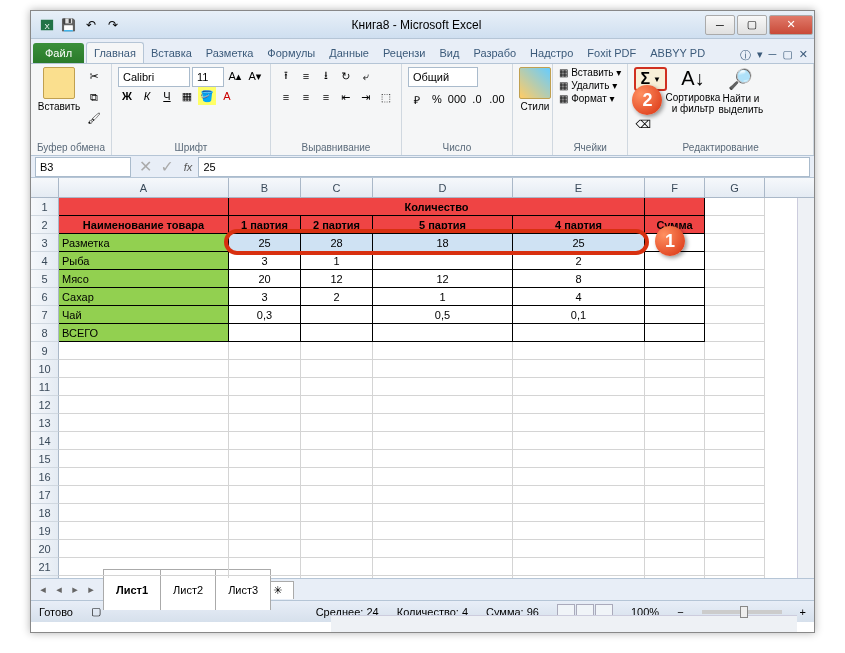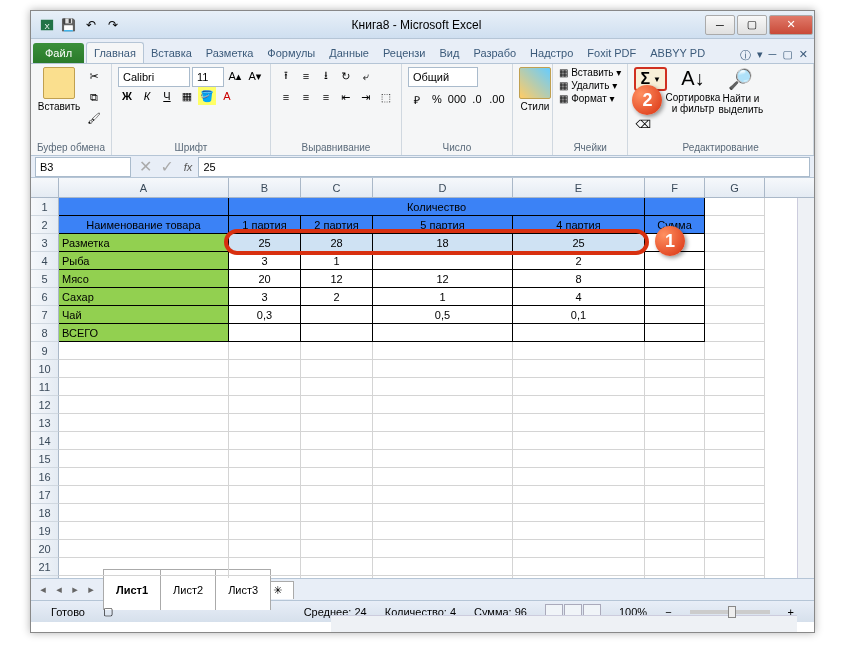--- a/index.html
+++ b/index.html
@@ -51,36 +51,36 @@
 
 .grid-area { position: relative; overflow: hidden; height: 400px; }
 .col-headers { display: flex; height: 20px; background: linear-gradient(#f6f8fb,#e4ebf3); border-bottom: 1px solid #aab8c8; }
 .corner { width: 28px; border-right: 1px solid #aab8c8; }
 .col-h { border-right: 1px solid #aab8c8; text-align: center; font-size: 11px; line-height: 20px; color: #3a4a5a; }
 .rows { }
 .row { display: flex; height: 18px; }
 .row-h { width: 28px; background: linear-gradient(90deg,#f6f8fb,#e4ebf3); border-right: 1px solid #aab8c8; border-bottom: 1px solid #d0d8e0; text-align: center; font-size: 11px; line-height: 18px; color: #3a4a5a; }
 .cell { border-right: 1px solid #d4d4d4; border-bottom: 1px solid #d4d4d4; font-size: 11px; line-height: 18px; padding: 0 3px; overflow: hidden; white-space: nowrap; }
 .cell.tblborder { border-right: 1px solid #000; border-bottom: 1px solid #000; }
-.cell.hdr-yellow { background: #3b82f6; text-align: center; font-weight: normal; }
+.cell.hdr-yellow { background: #ef4444; text-align: center; font-weight: bold; }
 .cell.hdr-green { background: #92d050; }
 .cell.num { text-align: center; }
 .cell.sel { background: #cfe2f3; }
 
 .red-outline { position: absolute; border: 4px solid #d83010; border-radius: 14px; pointer-events: none; z-index: 10; }
 
 
 .sheet-tabs { height: 22px; background: #e8eef7; border-top: 1px solid #b5c5d6; display: flex; align-items: center; font-size: 11px; }
 .sheet-nav { display: flex; padding: 0 4px; }
 .sheet-nav-btn { width: 16px; text-align: center; color: #666; }
 .sheet-tab { padding: 14px 12px; background: #fff; border: 1px solid #aaa; border-bottom: none; margin-right: -1px; }
 .sheet-tab.active { font-weight: bold; background: #fff; }
 
 
-.status-bar { height: 22px; background: linear-gradient(#e8eef7,#d6e0ec); border-top: 1px solid #b5c5d6; display: flex; align-items: center; font-size: 11px; padding: 0 20px; gap: 18px; }
+.status-bar { height: 22px; background: linear-gradient(#e8eef7,#d6e0ec); border-top: 1px solid #b5c5d6; display: flex; align-items: center; font-size: 11px; padding: 0 8px; gap: 18px; }
 .status-spacer { flex: 1; }
 .zoom-slider { width: 80px; height: 4px; background: #ccc; position: relative; }
 .zoom-thumb { position: absolute; left: 38px; top: -4px; width: 8px; height: 12px; background: #eee; border: 1px solid #888; }
 .view-btns { display: flex; gap: 1px; }
 .view-btn { width: 18px; height: 16px; border: 1px solid #aab; background: #f0f4f8; }
 
 .scroll-v { position: absolute; right: 0; top: 20px; bottom: 0; width: 17px; background: #eef1f5; border-left: 1px solid #ccd; }
 .scroll-h { position: absolute; left: 300px; right: 17px; bottom: 0; height: 17px; background: #eef1f5; border-top: 1px solid #ccd; }
 
 svg.ico-svg { width: 14px; height: 14px; }

